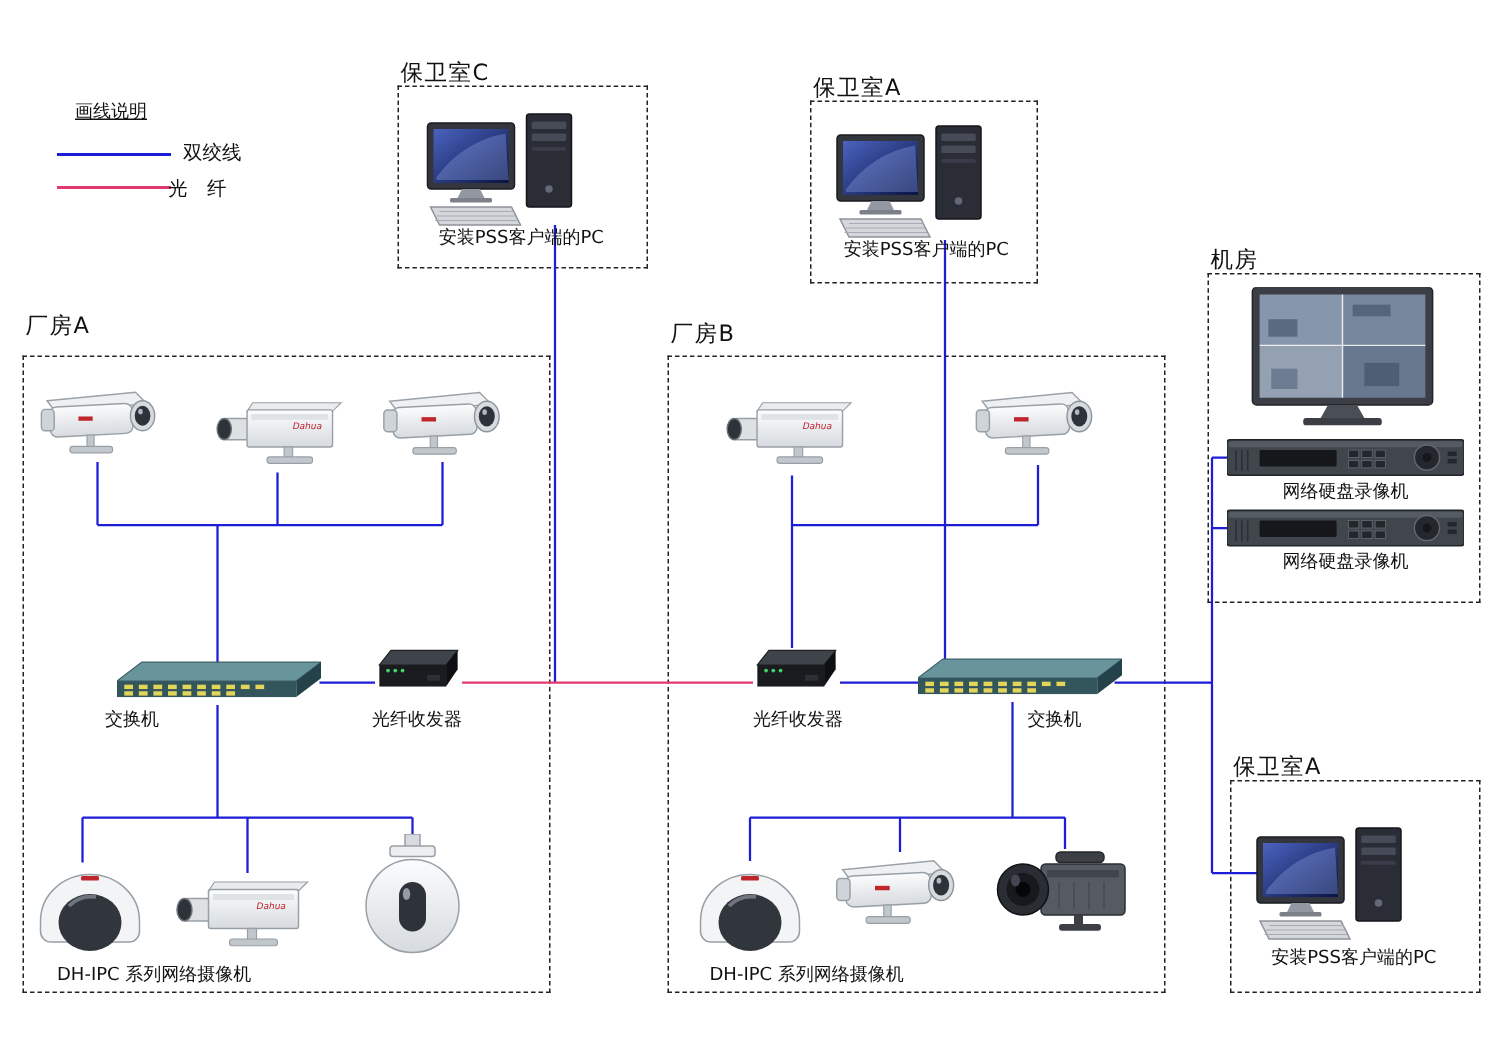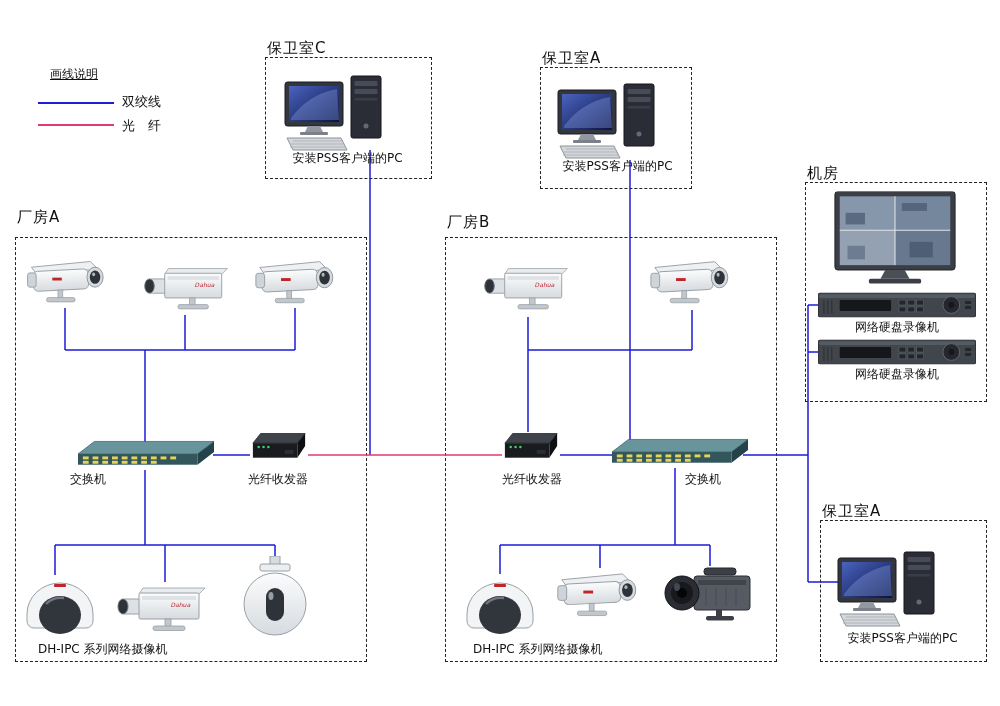--- a/index.html
+++ b/index.html
@@ -182,21 +182,21 @@
   </symbol>
 </defs>
 </svg>
 
 <div class="canvas">
 
   <div class="legend-title">画线说明</div>
   <div class="legend-line" style="left:38px;top:102px;width:76px;background:var(--twisted-pair,#1d1dd8)"></div>
   <div class="legend-label" style="left:122px;top:93px">双绞线</div>
   <div class="legend-line" style="left:38px;top:124px;width:76px;background:var(--fiber,#e13a6e)"></div>
-  <div class="legend-label" style="left:122px;top:117px">光　纤</div>
+  <div class="legend-label" style="left:112px;top:117px">光　纤</div>
 
   <div class="zone" style="left:265px;top:57px;width:165px;height:120px"></div>
   <div class="zone" style="left:540px;top:67px;width:150px;height:120px"></div>
   <div class="zone" style="left:805px;top:182px;width:180px;height:218px"></div>
   <div class="zone" style="left:820px;top:520px;width:165px;height:140px"></div>
   <div class="zone" style="left:15px;top:237px;width:350px;height:423px"></div>
   <div class="zone" style="left:445px;top:237px;width:330px;height:423px"></div>
 
   <div class="zone-title" style="left:267px;top:39px">保卫室C</div>
   <div class="zone-title" style="left:542px;top:49px">保卫室A</div>

